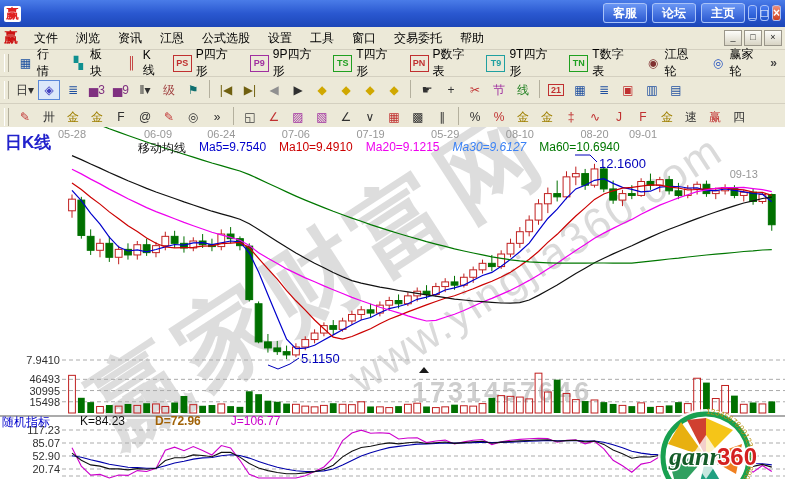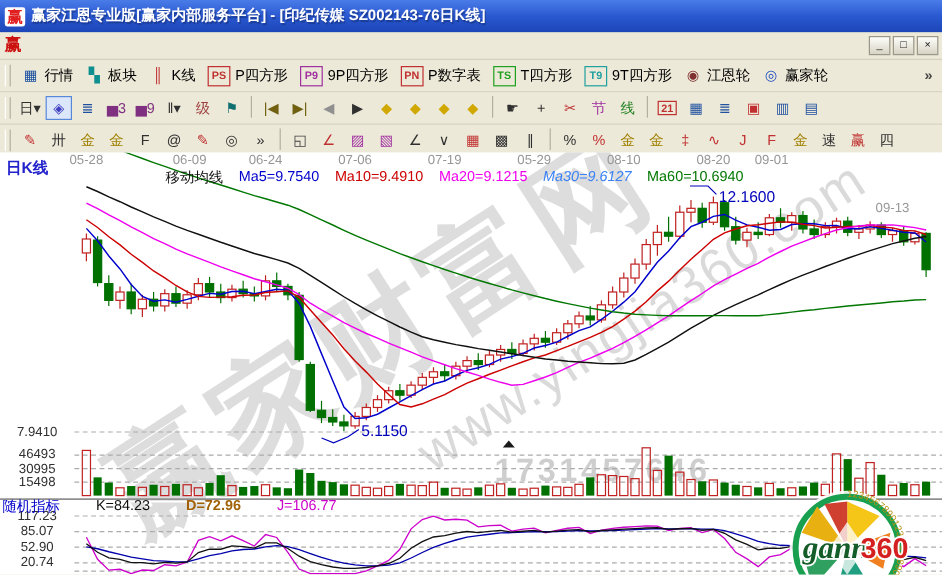--- a/index.html
+++ b/index.html
@@ -34,42 +34,62 @@
   .t2btn.active{border:1px solid #5a88d8;background:#dce8fa}
   .t2btn.sep{min-width:0;width:1px;height:18px;border:none;border-left:1px solid #b4b09e;margin:0 4px;padding:0}
   .t2btn.boxed span{border:1px solid currentColor;font-size:9px;font-weight:bold;padding:0 2px}
   
   .chart{position:absolute;top:127px;left:0;width:785px;height:352px;background:#fff;overflow:hidden}
   .wm{position:absolute;z-index:1;white-space:nowrap;pointer-events:none}
   .wm1{left:58px;top:88px;font-size:96px;font-weight:bold;color:rgba(188,188,188,.5);transform:rotate(-33deg);letter-spacing:8px}
   .wm2{left:318px;top:112px;font-size:44px;color:rgba(188,188,188,.55);transform:rotate(-33deg);letter-spacing:2px}
   .wm3{left:412px;top:250px;font-size:27px;color:rgba(180,180,180,.65);letter-spacing:3px;font-weight:bold}
   #chartsvg{position:absolute;left:0;top:0;z-index:2}
-  .dkline{position:absolute;left:5px;top:4px;color:#2222cc;font-size:13px;font-weight:bold;z-index:3}
+  .dkline{position:absolute;left:5px;top:4px;color:#2222cc;font-size:17px;font-weight:bold;z-index:3}
   .date-label{position:absolute;top:1px;transform:translateX(-50%);color:#979797;font-size:11px;z-index:3}
   .marow{position:absolute;left:138px;top:13px;display:flex;gap:13px;font-size:12px;z-index:3;white-space:nowrap}
   .stockname{position:absolute;right:6px;top:13px;color:#2233bb;font-size:13px;z-index:3}
   .anno{position:absolute;color:#0000bb;font-size:13px;z-index:3}
   .anno1{left:599px;top:29px}
   .anno2{left:301px;top:224px}
-  .axis-label{position:absolute;left:2px;width:58px;text-align:center;font-size:11px;color:#303030;z-index:3}
+  .axis-label{position:absolute;left:2px;width:58px;text-align:right;font-size:11px;color:#303030;z-index:3}
   .kdjrow{position:absolute;left:2px;top:287px;display:flex;font-size:12px;z-index:3;white-space:nowrap}
   .kdjrow span{margin-right:30px}
   .gannlogo{position:absolute;left:651px;top:275px;z-index:4}
 </style>
 </head>
 <body>
 
 <div class="titlebar">
   <span class="app-icon">赢</span>
-  <span class="title-text">赢家江恩专业版[赢家内部服务平台] - [印纪传媒  SZ002143-76日K线]</span>
+  <div class="title-btns">
+    <span>
+      
+    <span class="tbtn-cn">客服</span><span class="tbtn-cn">论坛</span><span class="tbtn-cn">主页</span></span>
+    <span>
+      
+    <span class="winbtn">_</span><span class="winbtn">□</span><span class="winbtn close">×</span></span>
+  </div>
 </div>
 
 <div class="menubar">
   <span class="logo-red">赢</span>
+  <span style="display:flex">
+
+  <span class="menuitem">文件</span>
+      <span class="menuitem">浏览</span>
+      <span class="menuitem">资讯</span>
+      <span class="menuitem">江恩</span>
+      <span class="menuitem">公式选股</span>
+      <span class="menuitem">设置</span>
+      <span class="menuitem">工具</span>
+      <span class="menuitem">窗口</span>
+      <span class="menuitem">交易委托</span>
+      <span class="menuitem">帮助</span>
+    </span>
   <span class="mdi-ctrls">
 
   <span class="mdibtn">_</span>
       <span class="mdibtn">□</span>
       <span class="mdibtn">×</span>
     </span>
 </div>
 
 <div class="toolbar">
   <span class="grip"></span>
@@ -94,34 +114,38 @@
         <span class="t1badge" style="color: rgb(192, 48, 48);">PS</span>
         <span>P四方形</span>
       </span>
 
       <span class="t1item boxed">
         <span class="t1badge" style="color: rgb(160, 48, 160);">P9</span>
         <span>9P四方形</span>
       </span>
 
       <span class="t1item boxed">
+        <span class="t1badge" style="color: rgb(32, 160, 32);">TS</span>
+        <span>T四方形</span>
+      </span>
+
+      <span class="t1item boxed">
         <span class="t1badge" style="color: rgb(192, 48, 48);">PN</span>
         <span>P数字表</span>
-      </span>
-
-      <span class="t1item boxed">
-        <span class="t1badge" style="color: rgb(32, 160, 32);">TS</span>
-        <span>T四方形</span>
       </span>
 
       <span class="t1item boxed">
         <span class="t1badge" style="color: rgb(32, 160, 160);">T9</span>
         <span>9T四方形</span>
       </span>
 
+      <span class="t1item boxed">
+        <span class="t1badge" style="color: rgb(32, 160, 32);">TN</span>
+        <span>T数字表</span>
+      </span>
 
       <span class="t1item">
         <span class="t1badge" style="color: rgb(128, 48, 48);">◉</span>
         <span>江恩轮</span>
       </span>
 
       <span class="t1item">
         <span class="t1badge" style="color: rgb(32, 80, 192);">◎</span>
         <span>赢家轮</span>
       </span>

